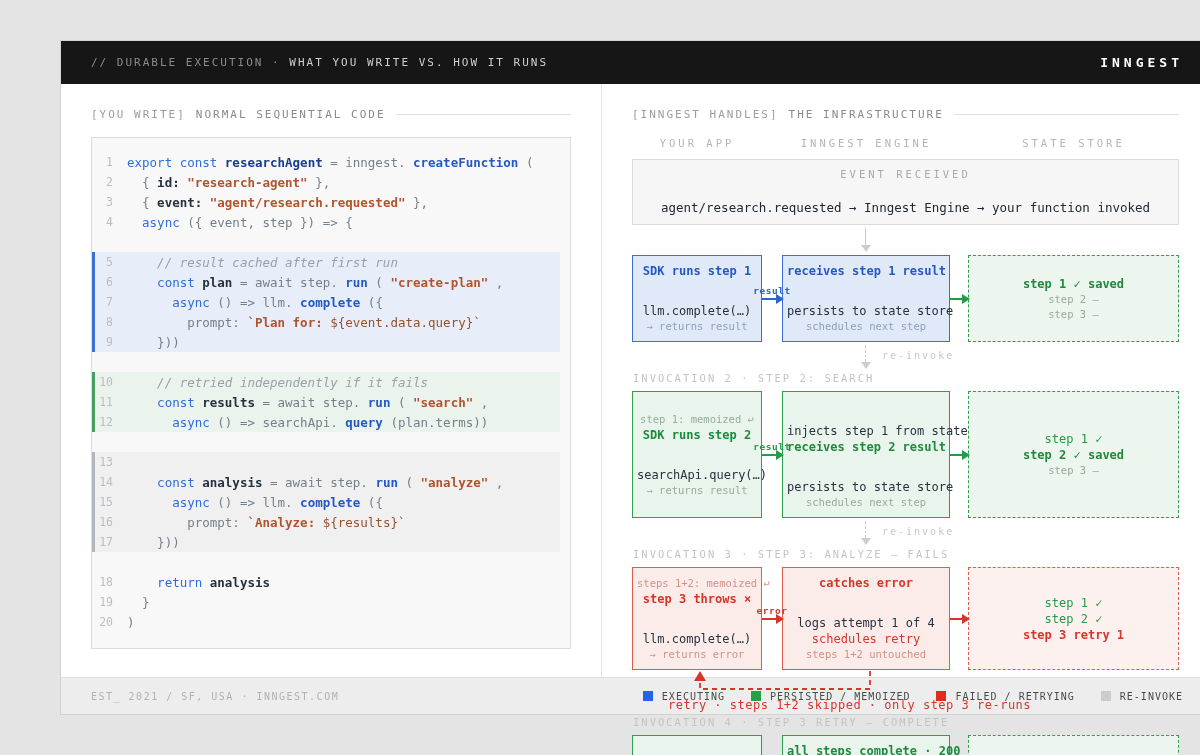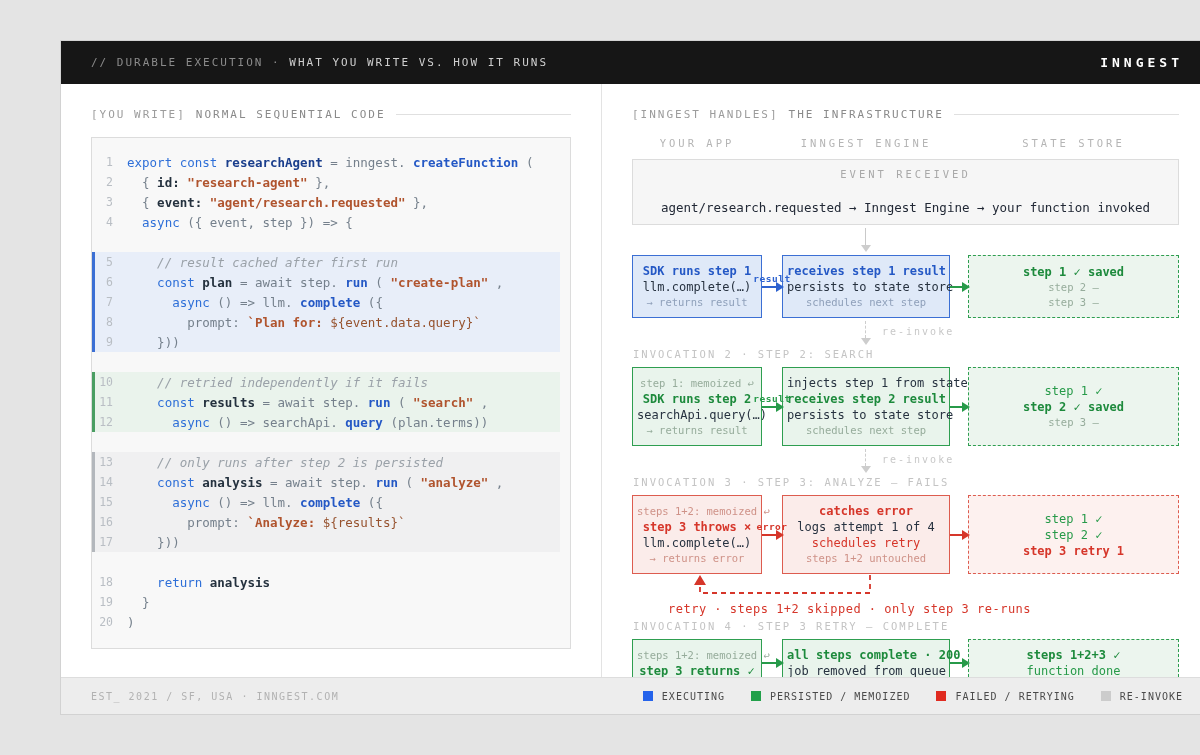--- a/index.html
+++ b/index.html
@@ -80,21 +80,21 @@
   .fbox.green { border-color:#2e9e50; background:#e9f4ec; }
   .fbox.red   { border-color:#dd5c4f; background:#fbecea; }
   .fbox.green-dash { border:1.5px dashed #2e9e50; background:#ecf5ee; }
   .fbox.red-dash   { border:1.5px dashed #dd5c4f; background:#fdf1ef; }
   .bl    { font-size:12px; line-height:16px; white-space:pre; }
   .bl-bb { color:#2458c5; font-weight:bold; }
   .bl-gb { color:#1d8a3c; font-weight:bold; }
   .bl-rb { color:#d6362a; font-weight:bold; }
   .bl-g  { color:#279a49; }
   .bl-r  { color:#d6362a; }
-  .bl-d  { color:#273240; }
+  .bl-d  { color:#273240;margin-top:24px; }
   .bl-m  { color:#9aa2ad; font-size:10.5px; line-height:15px; }
   .fbox.blue  .bl-m { color:#8fa0ba; }
   .fbox.green .bl-m, .fbox.green-dash .bl-m { color:#96ac9b; }
   .fbox.red   .bl-m, .fbox.red-dash .bl-m   { color:#cf9288; }
   .arrcell { display:flex; align-items:center; }
   .arr { position:relative; height:2px; background:currentColor; width:100%; }
   .arr::after {
     content:''; position:absolute; right:-2px; top:-4px;
     border-left:8px solid; border-left-color:currentColor;
     border-top:5px solid transparent; border-bottom:5px solid transparent;
@@ -190,21 +190,20 @@
                 <span class="lc"><span class="tk-kw">    const </span><span class="tk-vb">results</span><span class="tk-p"> = await step. </span><span class="tk-fb">run</span><span class="tk-p"> ( </span><span class="tk-s">"search"</span><span class="tk-p"> ,</span></span>
               </div>
               <div class="code-line">
                 <span class="ln">12</span>
                 <span class="lc"><span class="tk-kw">      async</span><span class="tk-p"> () =&gt; searchApi. </span><span class="tk-fb">query</span><span class="tk-p"> (plan.terms))</span></span>
               </div>
             </div>
             <div class="code-block hl-gray">
               <div class="code-line">
                 <span class="ln">13</span>
-                <span class="lc"><span class="tk-c">    // only runs after step 2 is persisted</span></span>
               </div>
               <div class="code-line">
                 <span class="ln">14</span>
                 <span class="lc"><span class="tk-kw">    const </span><span class="tk-vb">analysis</span><span class="tk-p"> = await step. </span><span class="tk-fb">run</span><span class="tk-p"> ( </span><span class="tk-s">"analyze"</span><span class="tk-p"> ,</span></span>
               </div>
               <div class="code-line">
                 <span class="ln">15</span>
                 <span class="lc"><span class="tk-kw">      async</span><span class="tk-p"> () =&gt; llm. </span><span class="tk-fb">complete</span><span class="tk-p"> ({</span></span>
               </div>
               <div class="code-line">

